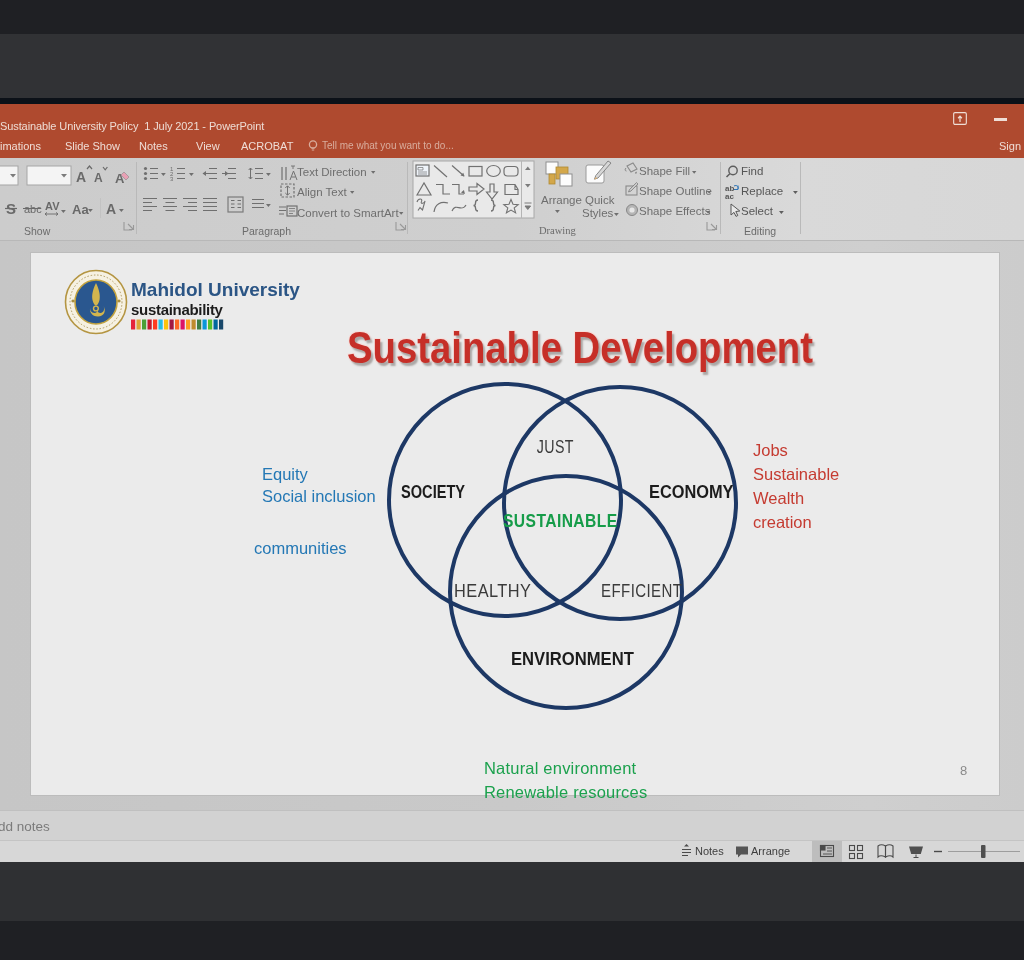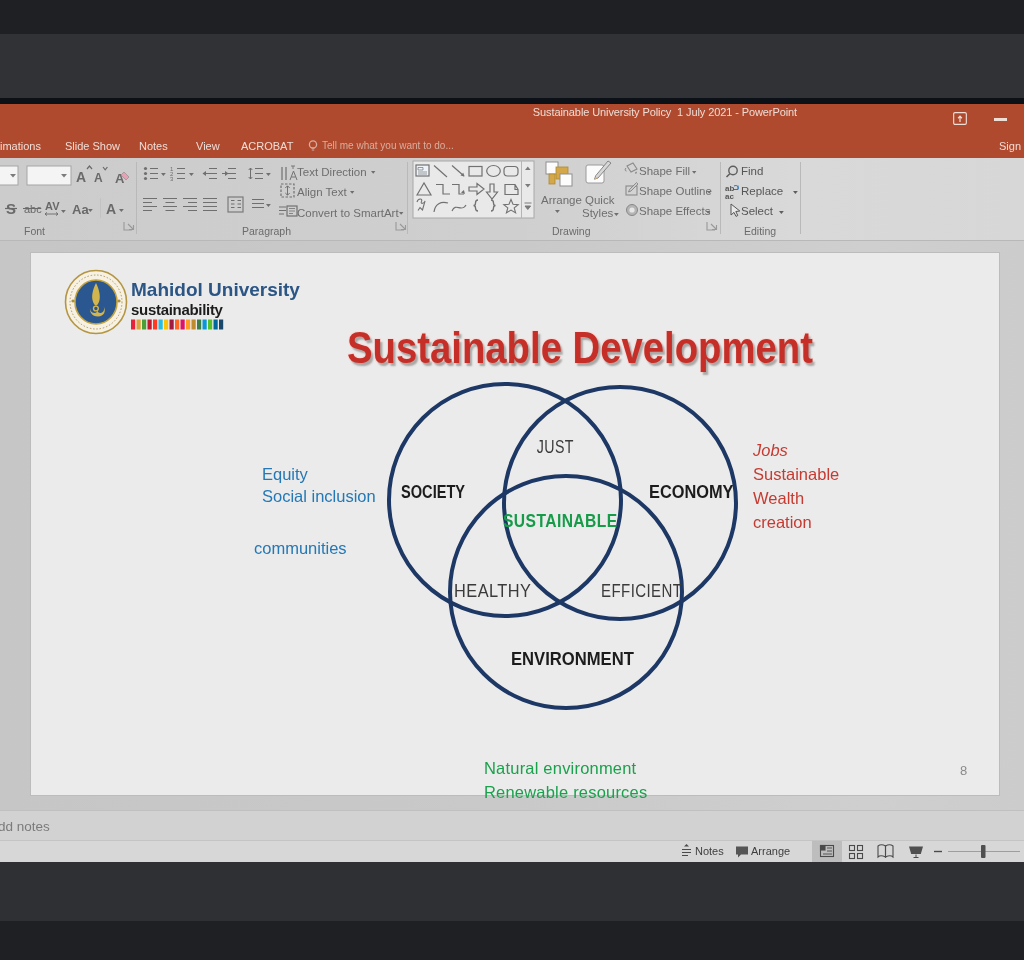--- a/index.html
+++ b/index.html
@@ -12,21 +12,21 @@
 #band-top3 { left:0; top:98px; width:1024px; height:6px; background:#0c1118; }
 #titlebar  { left:0; top:104px; width:1024px; height:54px; background:#af4a2f; }
 #ribbon    { left:0; top:158px; width:1024px; height:83px; background:linear-gradient(90deg,#cccccc 0%,#cfcfcf 50%,#d9d9d9 78%,#d7d7d7 100%); border-bottom:1px solid #b8b8b8; }
 #slidearea { left:0; top:241px; width:1024px; height:569px; background:linear-gradient(90deg,#c6c6c6 0%,#c9c9c9 50%,#cfcfcf 85%,#cccccc 100%); }
 #notesbar  { left:0; top:810px; width:1024px; height:30px; background:#d2d2d2; border-top:1px solid #c0c0c0; }
 #statusbar { left:0; top:840px; width:1024px; height:22px; background:#d7d7d7; border-top:1px solid #c4c4c4; }
 #band-bot1 { left:0; top:862px; width:1024px; height:59px; background:#2f3033; }
 #band-bot2 { left:0; top:921px; width:1024px; height:39px; background:#1f2024; }
 
 
-#titletext { left:0; top:106px; width:797px; text-align:right; color:#eedcd4; font-size:11px; letter-spacing:-0.1px; }
+#titletext { left:0; top:120px; width:797px; text-align:left; color:#eedcd4; font-size:11px; letter-spacing:-0.1px; }
 .tab { position:absolute; top:140px; color:#efddd6; font-size:11px; }
 #tellme { position:absolute; top:140px; left:322px; color:#d9ad9d; font-size:10px; }
 #shareico { left:953px; top:112px; width:14px; height:13px; }
 #minim { left:994px; top:118px; width:13px; height:3px; background:#efded6; }
 #signin { left:999px; top:140px; color:#efddd6; font-size:11px; white-space:nowrap; }
 
 
 .rlabel { position:absolute; top:225px; font-size:10.5px; color:#6b6b6b; }
 
 
@@ -240,23 +240,23 @@
 <text x="725" y="33" font-size="8" font-weight="bold" fill="#565656">ab</text>
 <path d="M734 28 c3 -1.5 5 1 4 3 m0 -3.5 v4 h-4" stroke="#2e75b6" stroke-width="1" fill="none"></path>
 <text x="725" y="41" font-size="8" font-weight="bold" fill="#565656">ac</text>
 <text x="741" y="37" font-size="11.5" fill="#565656">Replace</text>
 <path d="M793 33 l2.4 3 l2.4 -3" fill="#5e5e5e"></path>
 <path d="M731 46 v11 l3 -2.6 l2 4 l1.8 -0.9 l-2 -4 l4 -0.5 z" fill="#e9e9e9" stroke="#565656" stroke-width="1"></path>
 <text x="741" y="57" font-size="11.5" fill="#565656">Select</text>
 <path d="M779 53 l2.4 3 l2.4 -3" fill="#5e5e5e"></path>
 </svg>
 
-<div class="rlabel" style="left:24px;">Font</div>
+<div class="rlabel" style="left:24px;">Show</div>
 <div class="rlabel" style="left:242px;">Paragraph</div>
-<div class="rlabel" style="left:552px;">Drawing</div>
+<div class="rlabel" style="left:539px;font-family:Liberation Serif, serif;">Drawing</div>
 <div class="rlabel" style="left:744px;">Editing</div>
 
 <div class="abs" id="slide"></div>
 <div class="abs" id="mu-name">Mahidol University</div>
 <div class="abs" id="mu-sub">sustainability</div>
 <svg class="abs" style="left:64px; top:269px;" width="64" height="66" viewBox="0 0 64 66">
   <ellipse cx="32" cy="33" rx="30.5" ry="31.5" fill="#f6f1e2" stroke="#b49542" stroke-width="1.6"></ellipse>
   <ellipse cx="32" cy="33" rx="26" ry="27" fill="none" stroke="#9d8440" stroke-width="0.8" stroke-dasharray="1.5,1.8"></ellipse>
   <ellipse cx="32" cy="33" rx="21" ry="22" fill="#2a578f" stroke="#c2a23e" stroke-width="1.6"></ellipse>
   <path d="M32 14 C29 20 27.5 26 28.5 31 C29.2 34.5 30.8 36.5 32 36.5 C33.2 36.5 34.8 34.5 35.5 31 C36.5 26 35 20 32 14 Z" fill="#d3b54e"></path>
@@ -295,21 +295,21 @@
   <text transform="translate(31,128.4) scale(0.79,1)" font-size="18.5" font-weight="bold" fill="#1c1c1c">SOCIETY</text>
   <text transform="translate(279,127.9) scale(0.885,1)" font-size="18.5" font-weight="bold" fill="#1c1c1c">ECONOMY</text>
   <text transform="translate(133,157.4) scale(0.845,1)" font-size="18.5" font-weight="bold" letter-spacing="0.5" fill="#169c49">SUSTAINABLE</text>
   <text transform="translate(84,226.5) scale(0.91,1)" font-size="18" letter-spacing="0.5" fill="#3a3a3a">HEALTHY</text>
   <text transform="translate(231,226.5) scale(0.835,1)" font-size="18" letter-spacing="0.5" fill="#3a3a3a">EFFICIENT</text>
   <text transform="translate(141,294.9) scale(0.90,1)" font-size="18.5" font-weight="bold" fill="#1c1c1c">ENVIRONMENT</text>
 </svg>
 <div class="bluetext" style="left:262px; top:465px;">Equity</div>
 <div class="bluetext" style="left:262px; top:487px;">Social inclusion</div>
 <div class="bluetext" style="left:254px; top:511px;margin-top:28px;">communities</div>
-<div class="redtext" style="left:753px; top:441px;font-style:italic;">Jobs</div>
+<div class="redtext" style="left:753px; top:441px;">Jobs</div>
 <div class="redtext" style="left:753px; top:465px;">Sustainable</div>
 <div class="redtext" style="left:753px; top:489px;">Wealth</div>
 <div class="redtext" style="left:753px; top:513px;">creation</div>
 <div class="greentext" style="left:484px; top:727px;">Natural environment</div>
 <div class="greentext" style="left:484px; top:751px;">Renewable resources</div>
 <div class="abs" id="pagenum">8</div>
 
 <div class="abs" id="addnotes">dd notes</div>
 <div class="sbitem" style="left:695px;">Notes</div>
 <div class="sbitem" style="left:751px;">Arrange</div>

